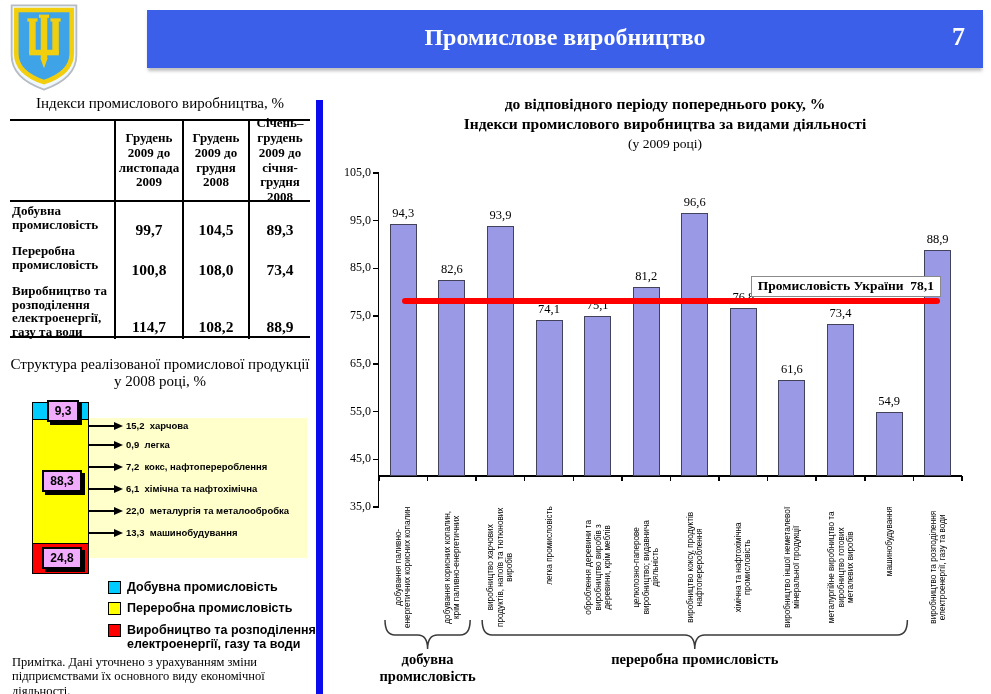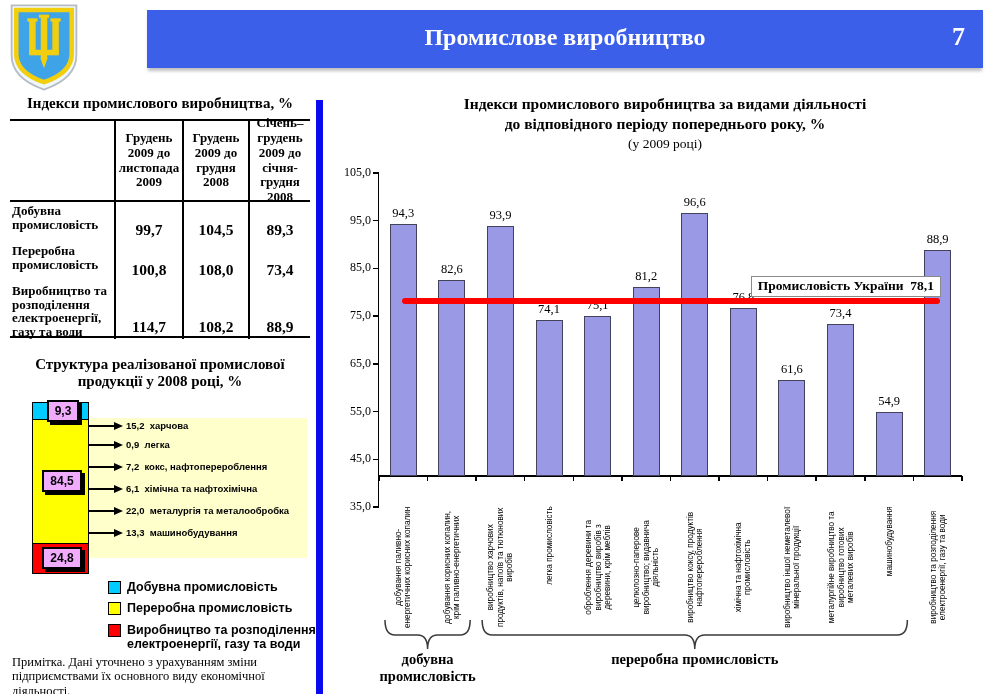--- a/index.html
+++ b/index.html
@@ -6,21 +6,21 @@
   .slide{position:relative;width:991px;height:694px;background:#ffffff;overflow:hidden;
          font-family:"Liberation Serif",serif;color:#000;}
   
   .emblem{position:absolute;left:7px;top:2px;width:74px;height:90px;}
   .header-bar{position:absolute;left:147px;top:10px;width:836px;height:58px;background:#3B5FE8;
               box-shadow:0 4px 3px -1px rgba(140,140,140,.55);}
   .header-title{position:absolute;left:0;right:0;top:14px;text-align:center;color:#fff;
                 font-size:24px;font-weight:bold;}
   .page-num{position:absolute;right:18px;top:12px;color:#fff;font-size:26px;font-weight:bold;}
   
-  .panel-title{position:absolute;left:8px;width:304px;text-align:center;font-weight:bold;font-size:15px;}
+  .panel-title{position:absolute;left:8px;width:304px;text-align:center;font-weight:normal;font-size:15px;}
   .tbl{position:absolute;left:10px;top:119px;width:300px;border-top:2px solid #000;border-bottom:2px solid #000;}
   .trow{display:grid;grid-template-columns:104px 68px 66px 62px;}
   .tcell{box-sizing:border-box;}
   .trow .tcell + .tcell{border-left:2px solid #000;}
   .trow.head .tcell{border-bottom:2px solid #000;height:81px;display:flex;align-items:center;
                     justify-content:center;text-align:center;font-weight:bold;font-size:13px;line-height:1.14;}
   .tlbl{font-weight:bold;font-size:13px;line-height:1.05;padding:2px 0 0 2px;}
   .tnum{display:flex;align-items:flex-end;justify-content:center;font-weight:bold;font-size:15.5px;padding-bottom:3px;}
   .r1,.r2{height:40px;} .r3{height:54px;}
   .divider{position:absolute;left:316px;top:100px;width:7px;height:594px;background:#0A0AEF;}
@@ -117,21 +117,21 @@
 
   <div class="panel-title" style="top:356px;">Структура реалізованої промислової продукції у 2008 році, %</div>
   <div class="pale-panel"></div>
   <div class="stackbar" id="stackbar">
       <div class="seg" style="height: 15.81px; background: rgb(0, 204, 255);"></div>
       <div class="seg" style="height: 123.93px; background: rgb(255, 255, 0);"></div>
       <div class="seg" style="height: 30.26px; background: rgb(255, 0, 0);"></div>
     </div>
   <div id="structure-layer">
       <div class="segbox" style="left: 47px; top: 399.905px; width: 28px; height: 18px;">9,3</div>
-      <div class="segbox" style="left: 42px; top: 469.775px; width: 36px; height: 18px;">84,5</div>
+      <div class="segbox" style="left: 42px; top: 469.775px; width: 36px; height: 18px;">88,3</div>
       <div class="segbox" style="left: 42px; top: 546.87px; width: 36px; height: 18px;">24,8</div>
       <div class="arrow-line" style="left: 89px; top: 425px; width: 25px;"></div>
       <div class="arrow-head" style="left: 114px; top: 422px;"></div>
       <div class="arrow-label" style="left: 126px; top: 420px;">15,2&nbsp; харчова</div>
       <div class="arrow-line" style="left: 89px; top: 444px; width: 25px;"></div>
       <div class="arrow-head" style="left: 114px; top: 441px;"></div>
       <div class="arrow-label" style="left: 126px; top: 439px;">0,9&nbsp; легка</div>
       <div class="arrow-line" style="left: 89px; top: 466px; width: 25px;"></div>
       <div class="arrow-head" style="left: 114px; top: 463px;"></div>
       <div class="arrow-label" style="left: 126px; top: 461px;">7,2&nbsp; кокс, нафтоперероблення</div>
@@ -157,22 +157,22 @@
       <div class="legend-item">
         <div class="legend-swatch" style="background: rgb(255, 0, 0);"></div>
         <div>Виробництво та розподілення електроенергії, газу та води</div>
       </div>
     </div>
   <div class="note">Примітка. Дані уточнено з урахуванням зміни підприємствами їх основного виду економічної діяльності.</div>
 
   <div class="divider"></div>
 
   <div class="chart-title">
+    <div>до відповідного періоду попереднього року, %</div>
     <div>Індекси промислового виробництва за видами діяльності</div>
-    <div>до відповідного періоду попереднього року, %</div>
   </div>
   <div class="chart-sub">(у 2009 році)</div>
   <div id="chart-layer">
       <div class="axis" style="left: 377.5px; top: 173px; width: 1.5px; height: 334px;"></div>
       <div class="axis" style="left: 373px; top: 506.25px; width: 6px; height: 1.5px;"></div>
       <div class="ytick-label" style="left: 325px; top: 499px;">35,0</div>
       <div class="axis" style="left: 373px; top: 458.536px; width: 6px; height: 1.5px;"></div>
       <div class="ytick-label" style="left: 325px; top: 451.286px;">45,0</div>
       <div class="axis" style="left: 373px; top: 410.821px; width: 6px; height: 1.5px;"></div>
       <div class="ytick-label" style="left: 325px; top: 403.571px;">55,0</div>

